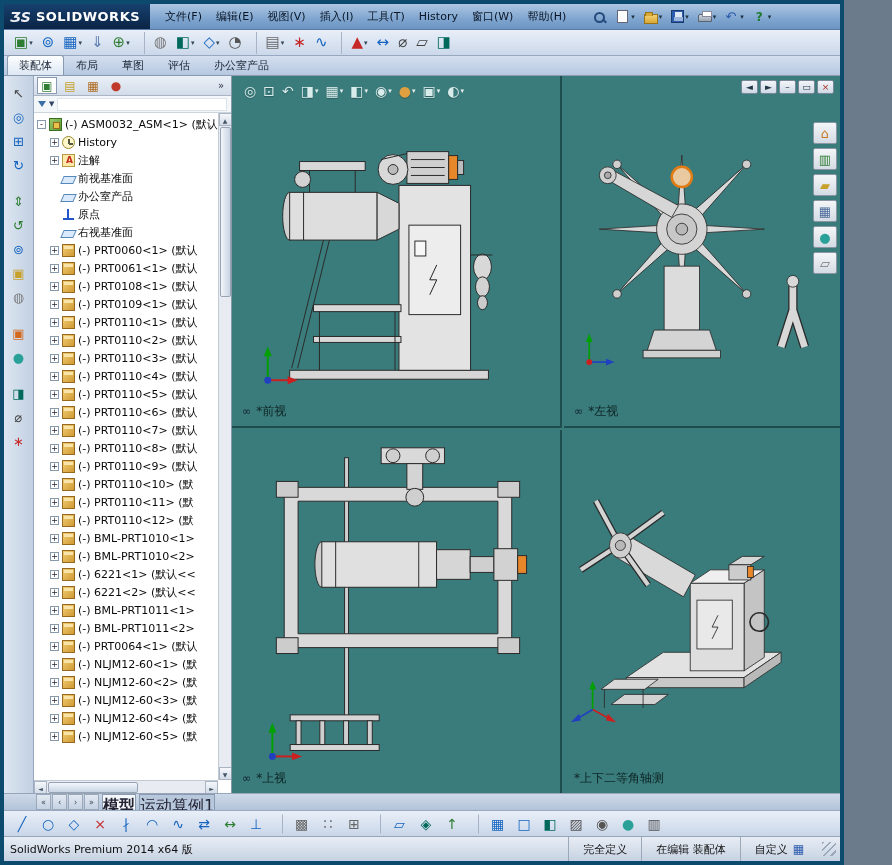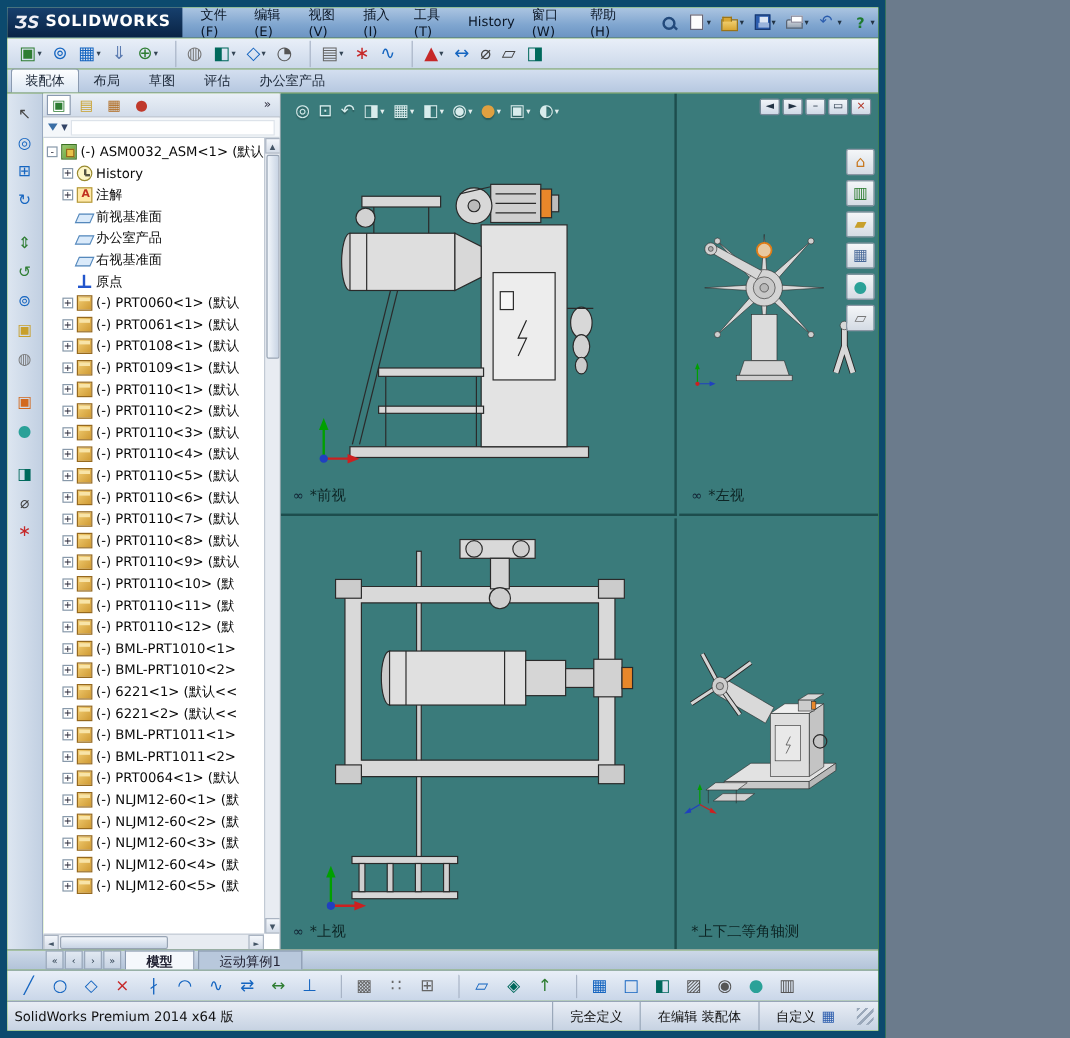--- a/index.html
+++ b/index.html
@@ -1,18 +1,18 @@
 <!DOCTYPE html>
 <html><head>
 <meta charset="utf-8">
 <style>
   *{margin:0;padding:0;box-sizing:border-box;}
   html,body{width:892px;height:865px;}
   body{font-family:"DejaVu Sans","Liberation Sans",sans-serif;font-size:11px;color:#000;background:#6b7b8c;user-select:none;}
-  .window{position:relative;width:738px;height:865px;border:6px solid #0c4a6e;background:#84cc16;overflow:hidden;}
+  .window{position:relative;width:844px;height:865px;border:4px solid #0c4a6e;background:#5eead4;overflow:hidden;}
 
   
   .titlebar{height:26px;display:flex;align-items:center;background:linear-gradient(#adc6e2,#7fa5cf 60%,#6c95c3);border-bottom:1px solid #5a7aa5;}
   .logo{height:100%;display:flex;align-items:center;background:linear-gradient(#17406e,#0a2445);color:#fff;padding:0 10px 0 6px;}
   .logo-mark{font-weight:bold;font-size:14px;margin-right:5px;color:#f0f0f6;font-style:italic;}
   .logo-text{font-weight:bold;font-size:13px;letter-spacing:.5px;}
   .menubar{display:flex;align-items:center;margin-left:8px;}
   .menu-item{padding:3px 7px;cursor:default;color:#0a1626;}
   .qicons{display:flex;align-items:center;margin-left:16px;gap:3px;}
   .qbtn{display:flex;align-items:center;padding:1px 2px;border:1px solid transparent;border-radius:2px;}
@@ -109,21 +109,21 @@
   .hu-caret{font-size:7px;color:#e4eeee;margin-left:1px;}
   .hu-caret:empty{display:none;}
   .winctrls{position:absolute;top:4px;right:6px;display:flex;gap:2px;}
   .wc-btn{width:17px;height:14px;display:flex;align-items:center;justify-content:center;font-size:9px;line-height:1;background:linear-gradient(#f2f5f9,#cfd9e6);border:1px solid #7a8798;border-radius:2px;color:#223;}
   .taskpane{position:absolute;top:46px;right:3px;display:flex;flex-direction:column;gap:4px;}
   .tp-btn{width:24px;height:22px;display:flex;align-items:center;justify-content:center;background:linear-gradient(#f4f6f8,#d4dbe4);border:1px solid #8a96a4;border-radius:2px;font-size:13px;}
 
   
   .btabs{position:absolute;bottom:51px;left:0;right:0;height:17px;background:linear-gradient(#cdd9e8,#b2c3d9);border-top:1px solid #97a5b8;display:flex;align-items:stretch;padding-left:32px;gap:1px;}
   .btab-nav{width:15px;display:flex;align-items:center;justify-content:center;font-size:8px;color:#345;background:linear-gradient(#e2e9f2,#c6d2e2);border:1px solid #9aa8ba;}
-  .btab{padding:1px 17px 0;font-size:11px;border:1px solid #8a9ab0;border-bottom:none;background:#b8c8dc;color:#223;margin-left:2px;}
+  .btab{padding:1px 0 0;font-size:16px;border:1px solid #8a9ab0;border-bottom:none;background:#b8c8dc;color:#223;margin-left:2px;}
   .btab.active{background:#f5f8fc;font-weight:bold;}
   .btoolbar{position:absolute;bottom:25px;left:0;right:0;height:26px;display:flex;align-items:center;background:linear-gradient(#e9eff8,#c9d6e8);border-top:1px solid #98a8c0;padding-left:8px;gap:6px;}
   .bt-btn{display:flex;align-items:center;justify-content:center;width:20px;height:20px;border:1px solid transparent;border-radius:2px;}
   .bt-btn.grp{margin-left:10px;border-left:1px solid #a8b4c6;border-radius:0;padding-left:9px;width:30px;}
   .bt-g{font-size:14px;line-height:1;}
 
   .statusbar{position:absolute;bottom:0;left:0;right:0;height:25px;background:linear-gradient(#e8edf5,#c6d2e2);border-top:1px solid #97a5b8;display:flex;align-items:center;padding:0 4px;}
   .sb-left{flex:1;padding-left:2px;color:#111;}
   .sb-seg{padding:0 14px;border-left:1px solid #9aa8ba;height:100%;display:flex;align-items:center;gap:5px;color:#111;}
   .sb-ic{color:#2b5cad;font-size:12px;}
@@ -350,27 +350,27 @@
               <span class="tree-ic tic-plane"></span>
               <span class="tree-label">前视基准面</span>
             </div>
             <div class="tree-row l1">
               <span class="expbox"></span>
               <span class="tree-ic tic-plane"></span>
               <span class="tree-label">办公室产品</span>
             </div>
             <div class="tree-row l1">
               <span class="expbox"></span>
+              <span class="tree-ic tic-origin"></span>
+              <span class="tree-label">原点</span>
+            </div>
+            <div class="tree-row l1">
+              <span class="expbox"></span>
               <span class="tree-ic tic-plane"></span>
               <span class="tree-label">右视基准面</span>
-            </div>
-            <div class="tree-row l1">
-              <span class="expbox"></span>
-              <span class="tree-ic tic-origin"></span>
-              <span class="tree-label">原点</span>
             </div>
             <div class="tree-row l1">
               <span class="expbox">+</span>
               <span class="tree-ic tic-part"></span>
               <span class="tree-label">(-) PRT0060&lt;1&gt; (默认</span>
             </div>
             <div class="tree-row l1">
               <span class="expbox">+</span>
               <span class="tree-ic tic-part"></span>
               <span class="tree-label">(-) PRT0061&lt;1&gt; (默认</span>

